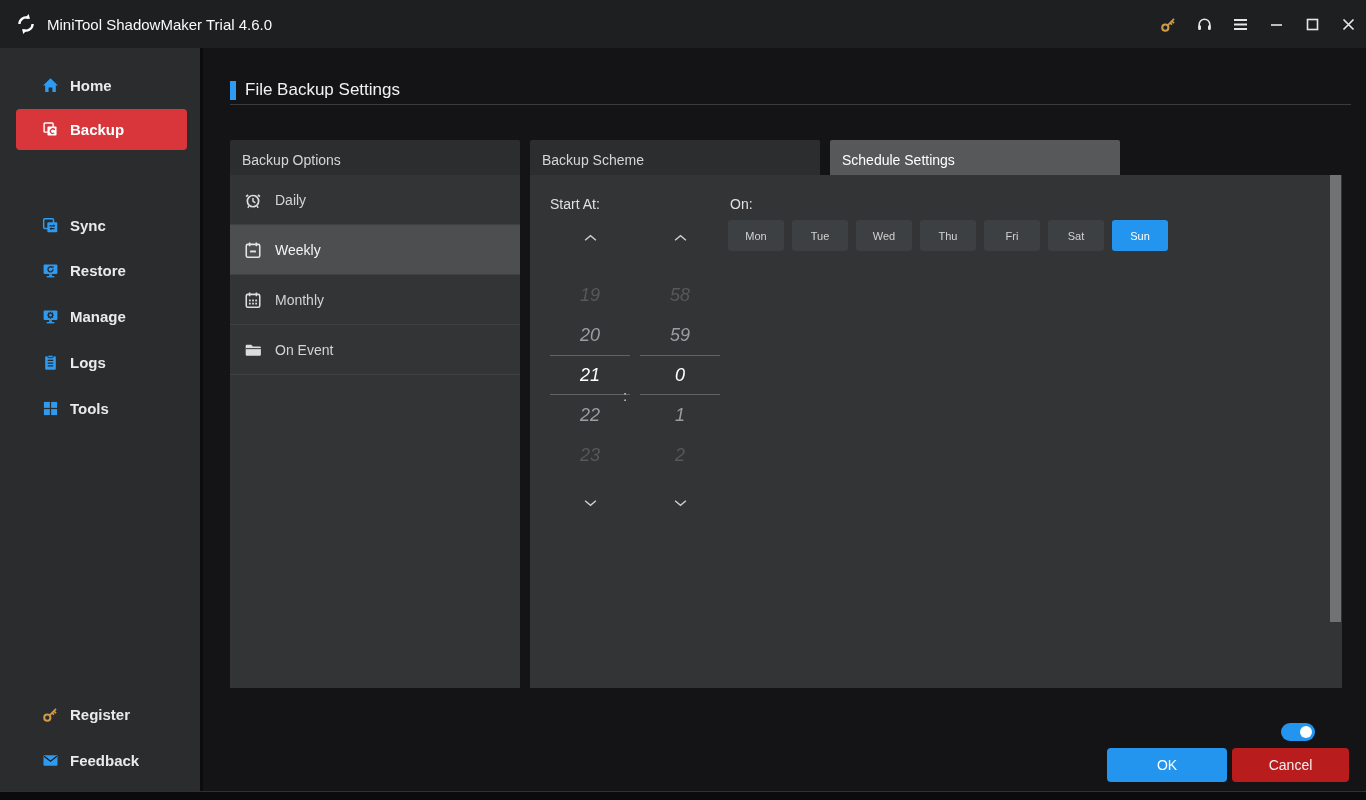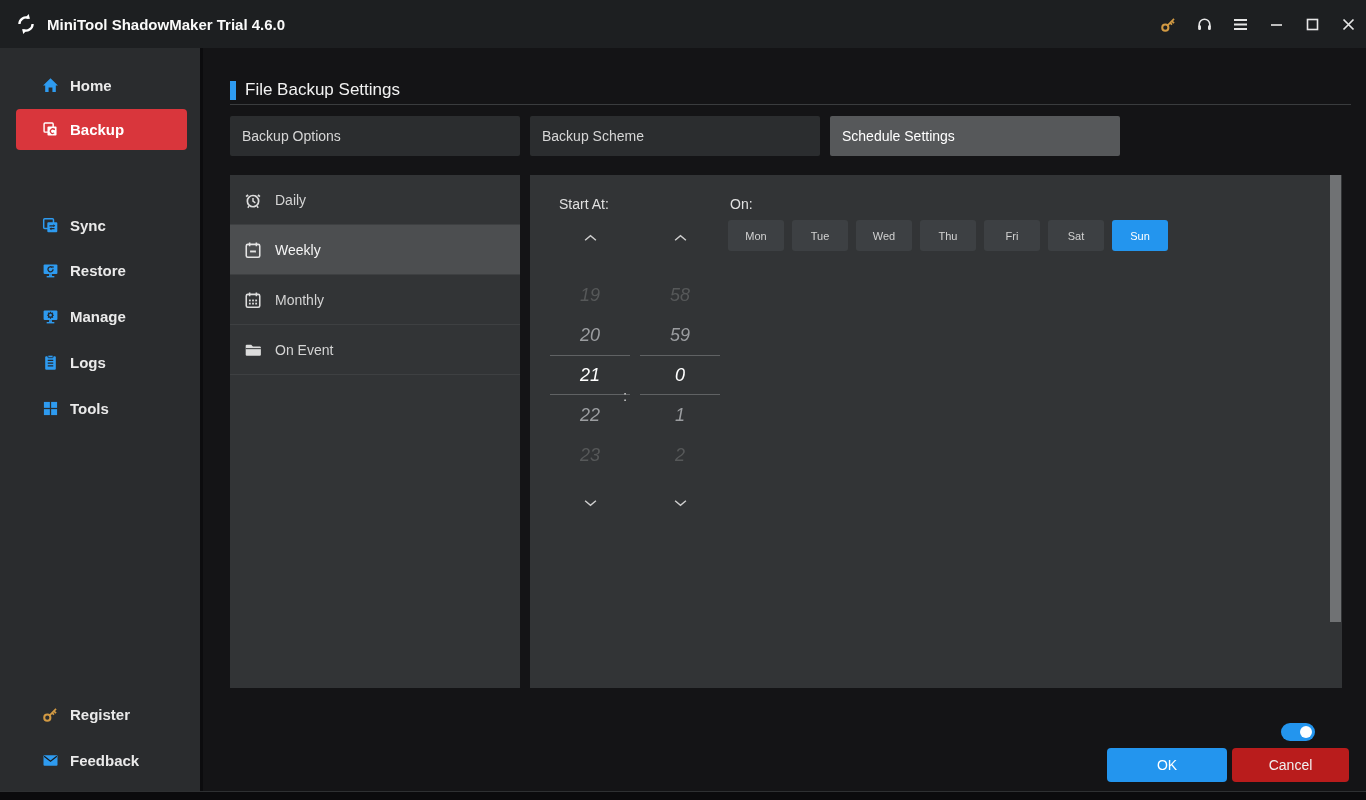--- a/index.html
+++ b/index.html
@@ -4,42 +4,42 @@
 <style>
   html,body{margin:0;padding:0;background:#000;}
   *{box-sizing:border-box;}
   #app{position:relative;width:1366px;height:800px;background:#141416;overflow:hidden;
        font-family:"Liberation Sans",sans-serif;color:#e6e6e6;-webkit-font-smoothing:antialiased;}
 
   
   .titlebar{position:absolute;left:0;top:0;width:1366px;height:48px;background:#1d1f21;
             display:flex;align-items:center;}
   .tb-logo{margin-left:14px;width:24px;height:24px;display:flex;align-items:center;justify-content:center;}
-  .tb-title{margin-left:9px;font-size:15px;font-weight:bold;color:#fafafa;}
+  .tb-title{margin-left:9px;font-size:15px;font-weight:normal;color:#fafafa;}
   .tb-icons{position:absolute;right:0;top:0;height:48px;display:flex;align-items:center;}
   .tb-btn{width:36px;height:48px;display:flex;align-items:center;justify-content:center;cursor:default;}
 
   
   .sidebar{position:absolute;left:0;top:48px;width:203px;height:743px;background:#2a2c2e;
            border-right:3px solid #0c0c0e;}
   .side-item{position:absolute;left:0;width:203px;height:32px;display:flex;align-items:center;font-size:15px;color:#eaeaea;font-weight:bold;}
   .side-item .icn{position:absolute;left:42px;width:17px;height:17px;display:flex;align-items:center;justify-content:center;}
   .side-item .lbl{position:absolute;left:70px;}
   .side-item.active{left:16px;width:171px;height:41px;background:#d9363c;border-radius:4px;}
   .side-item.active .icn{left:26px;}
   .side-item.active .lbl{left:54px;color:#fff;}
 
   
   .page-head{position:absolute;left:230px;top:80px;display:flex;align-items:center;}
   .accent-bar{width:6px;height:19px;background:#2e9bf0;margin-right:9px;}
   .page-title{font-size:17px;color:#f2f2f2;}
   .head-rule{position:absolute;left:230px;top:104px;width:1121px;height:0;border-top:1px solid #3a3c3e;}
 
   
-  .tab{position:absolute;top:116px;width:290px;height:40px;background:#2b2d2f;display:flex;align-items:center;
+  .tab{position:absolute;top:140px;width:290px;height:40px;background:#2b2d2f;display:flex;align-items:center;
        padding-left:12px;font-size:14px;color:#d6d6d6;border-radius:2px;}
   .tab.active{background:#56585a;color:#fff;}
 
   
   .left-panel{position:absolute;left:230px;top:175px;width:290px;height:513px;background:#323436;}
   .sched-item{position:relative;height:50px;display:flex;align-items:center;border-bottom:1px solid #3e4042;
               font-size:14px;color:#d4d4d4;}
   .sched-item .icn{position:absolute;left:14px;width:18px;height:18px;display:flex;align-items:center;justify-content:center;}
   .sched-item .lbl{position:absolute;left:45px;}
   .sched-item.active{background:#4c4e50;color:#f5f5f5;}
@@ -292,21 +292,21 @@
             <path d="M1.5 4.3a1 1 0 0 1 1-1h3.9l1.5 1.5h6.1a1 1 0 0 1 1 1v6.4a1 1 0 0 1-1 1H2.5a1 1 0 0 1-1-1z" fill="#dcdcdc"></path>
             <path d="M1.5 6.8H15" stroke="#323436" stroke-width="0.9"></path>
           </svg>
       </span>
       <span class="lbl">On Event</span>
     </div>
   </div>
 
   <div class="main-panel">
 
-    <span class="panel-label" style="left:29px;top:21px">Start At:</span>
+    <span class="panel-label" style="left:20px;top:21px">Start At:</span>
     <span class="panel-label" style="left:200px;top:21px">On:</span>
 
     <div class="spin-col" style="left:20px">
       <div class="spin-arrow" style="top:54px">
         <svg width="15" height="9" viewBox="0 0 16 10">
             <path d="M2 8l6-5 6 5" fill="none" stroke="#cfcfcf" stroke-width="1.6"></path>
           </svg>
       </div>
       <div class="spin-cell dim" style="top:100px">19</div>
       <div class="spin-cell mid" style="top:140px">20</div>

